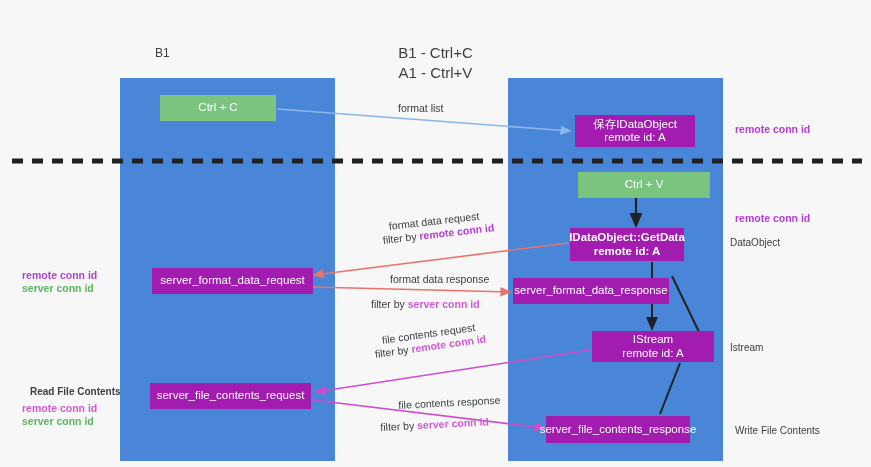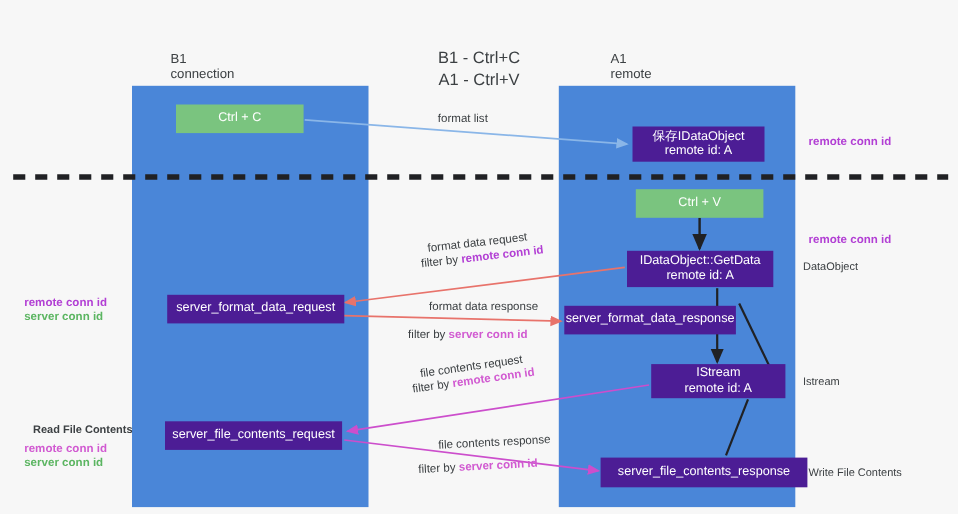--- a/index.html
+++ b/index.html
@@ -37,31 +37,31 @@
     box-sizing:border-box;
     color:#ffffff;
     font-size:11.5px;
     line-height:13.5px;
     display:flex;flex-direction:column;
     align-items:center;justify-content:center;
     text-align:center;
     padding:13px 4px;
   }
   .green{background:#7ac47f;}
-  .orange{background:#4c1d95;}
+  .orange{background:#a21caf;}
 
   #box-ctrlc{left:160px;top:95px;width:116px;height:26px;}
   #box-idataobject{left:575px;top:115px;width:120px;height:32px;}
-  #box-ctrlv{left:578px;top:172px;width:116px;height:25px;}
-  #box-getdata{left:570px;top:228px;width:133px;height:33px;}
+  #box-ctrlv{left:578px;top:172px;width:132px;height:25px;}
+  #box-getdata{left:570px;top:228px;width:114px;height:33px;font-weight:bold;}
   #box-fmt-req{left:152px;top:268px;width:161px;height:26px;}
   #box-fmt-resp{left:513px;top:278px;width:156px;height:26px;}
   #box-istream{left:592px;top:331px;width:122px;height:31px;}
   #box-file-req{left:150px;top:383px;width:161px;height:18px;}
-  #box-file-resp{left:546px;top:416px;width:188px;height:27px;}
+  #box-file-resp{left:546px;top:416px;width:144px;height:27px;}
 
   
   .edge-label{
     font-size:10.5px;line-height:14px;color:#3c4043;white-space:nowrap;
   }
   .purple{color:#b23fd4;font-weight:bold;}
   .pinkbold{color:#d15ad1;font-weight:bold;}
   .greenbold{color:#5bb561;font-weight:bold;}
 
   #lbl-format-list{left:398px;top:101px;text-align:center;}
@@ -93,25 +93,20 @@
 
 <div class="stage">
 
   <div class="abs" id="title">
     <div>B1 - Ctrl+C</div>
     <div>A1 - Ctrl+V</div>
   </div>
 
   <div class="abs col-head" id="head-b1">
     <div>B1</div>
-    <div>connection</div>
-  </div>
-  <div class="abs col-head" id="head-a1">
-    <div>A1</div>
-    <div>remote</div>
   </div>
 
   <div class="abs lane" id="lane-b1"></div>
   <div class="abs lane" id="lane-a1"></div>
 
   <svg class="abs" style="left:0;top:0;" width="871" height="467">
     <defs>
       <marker id="ah-blue" markerWidth="7" markerHeight="7" refX="6" refY="3" orient="auto">
         <path d="M0,0 L7,3 L0,6 z" fill="#8ab6e8"></path>
       </marker>

